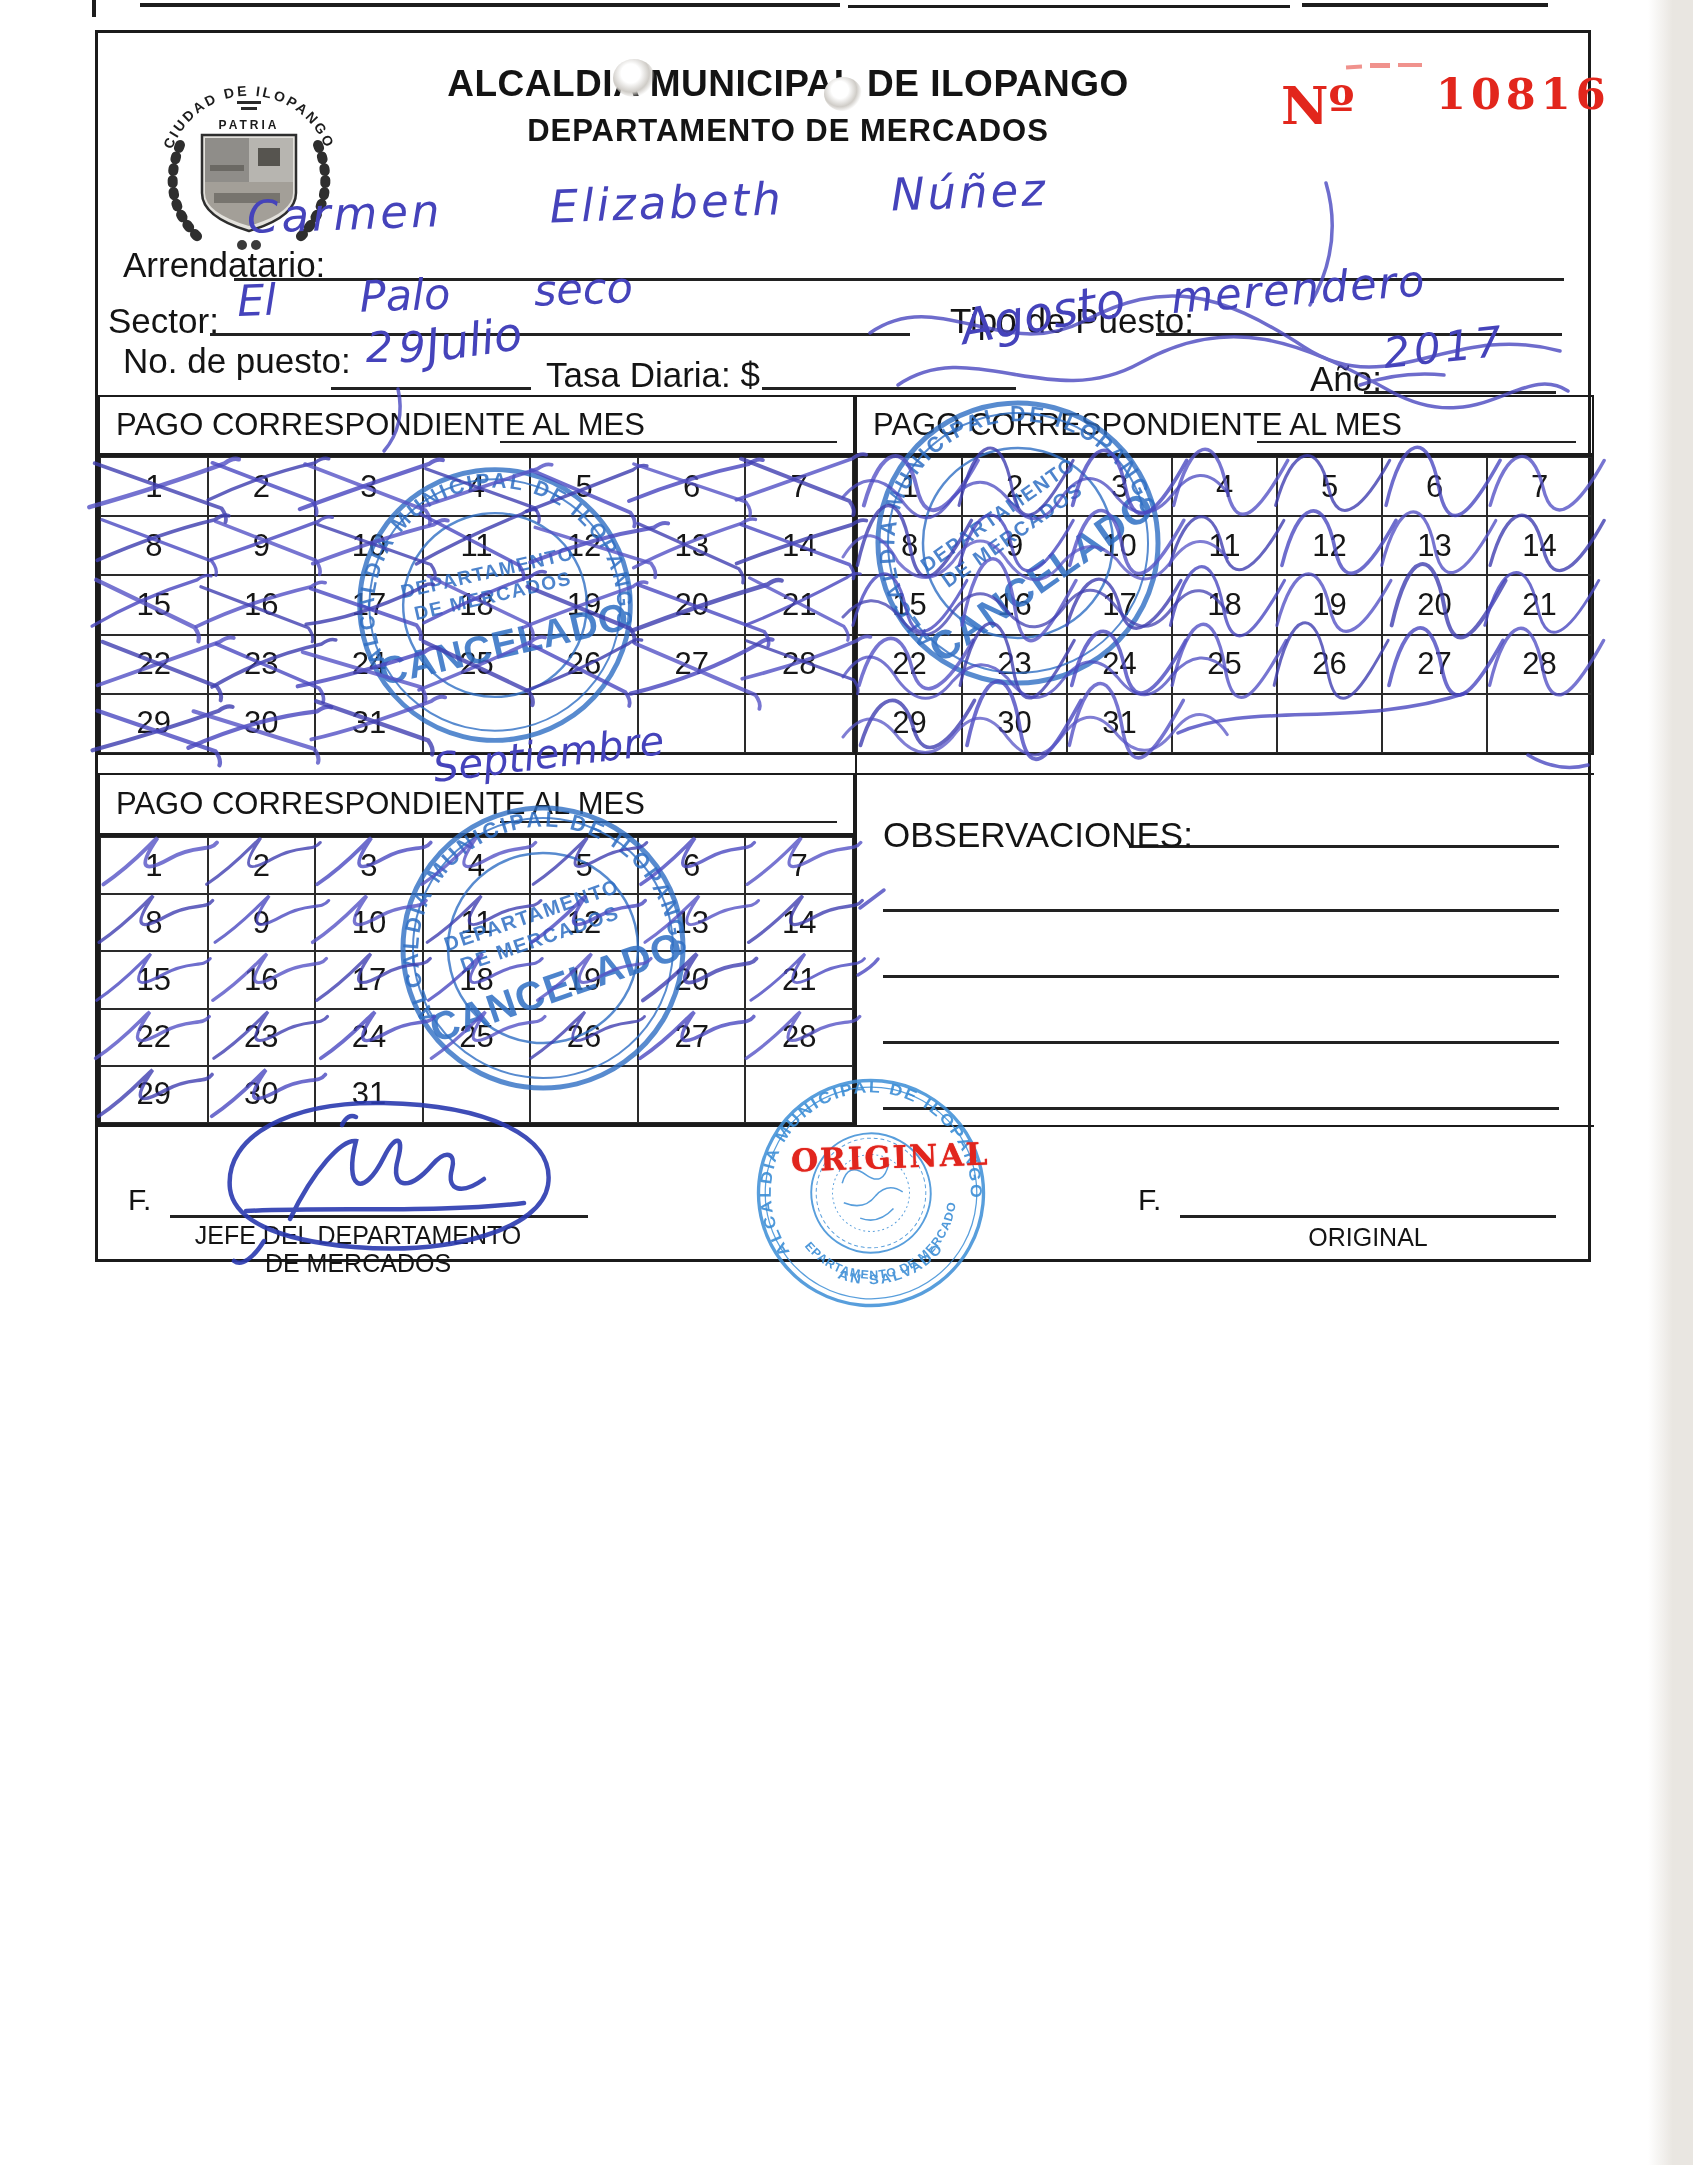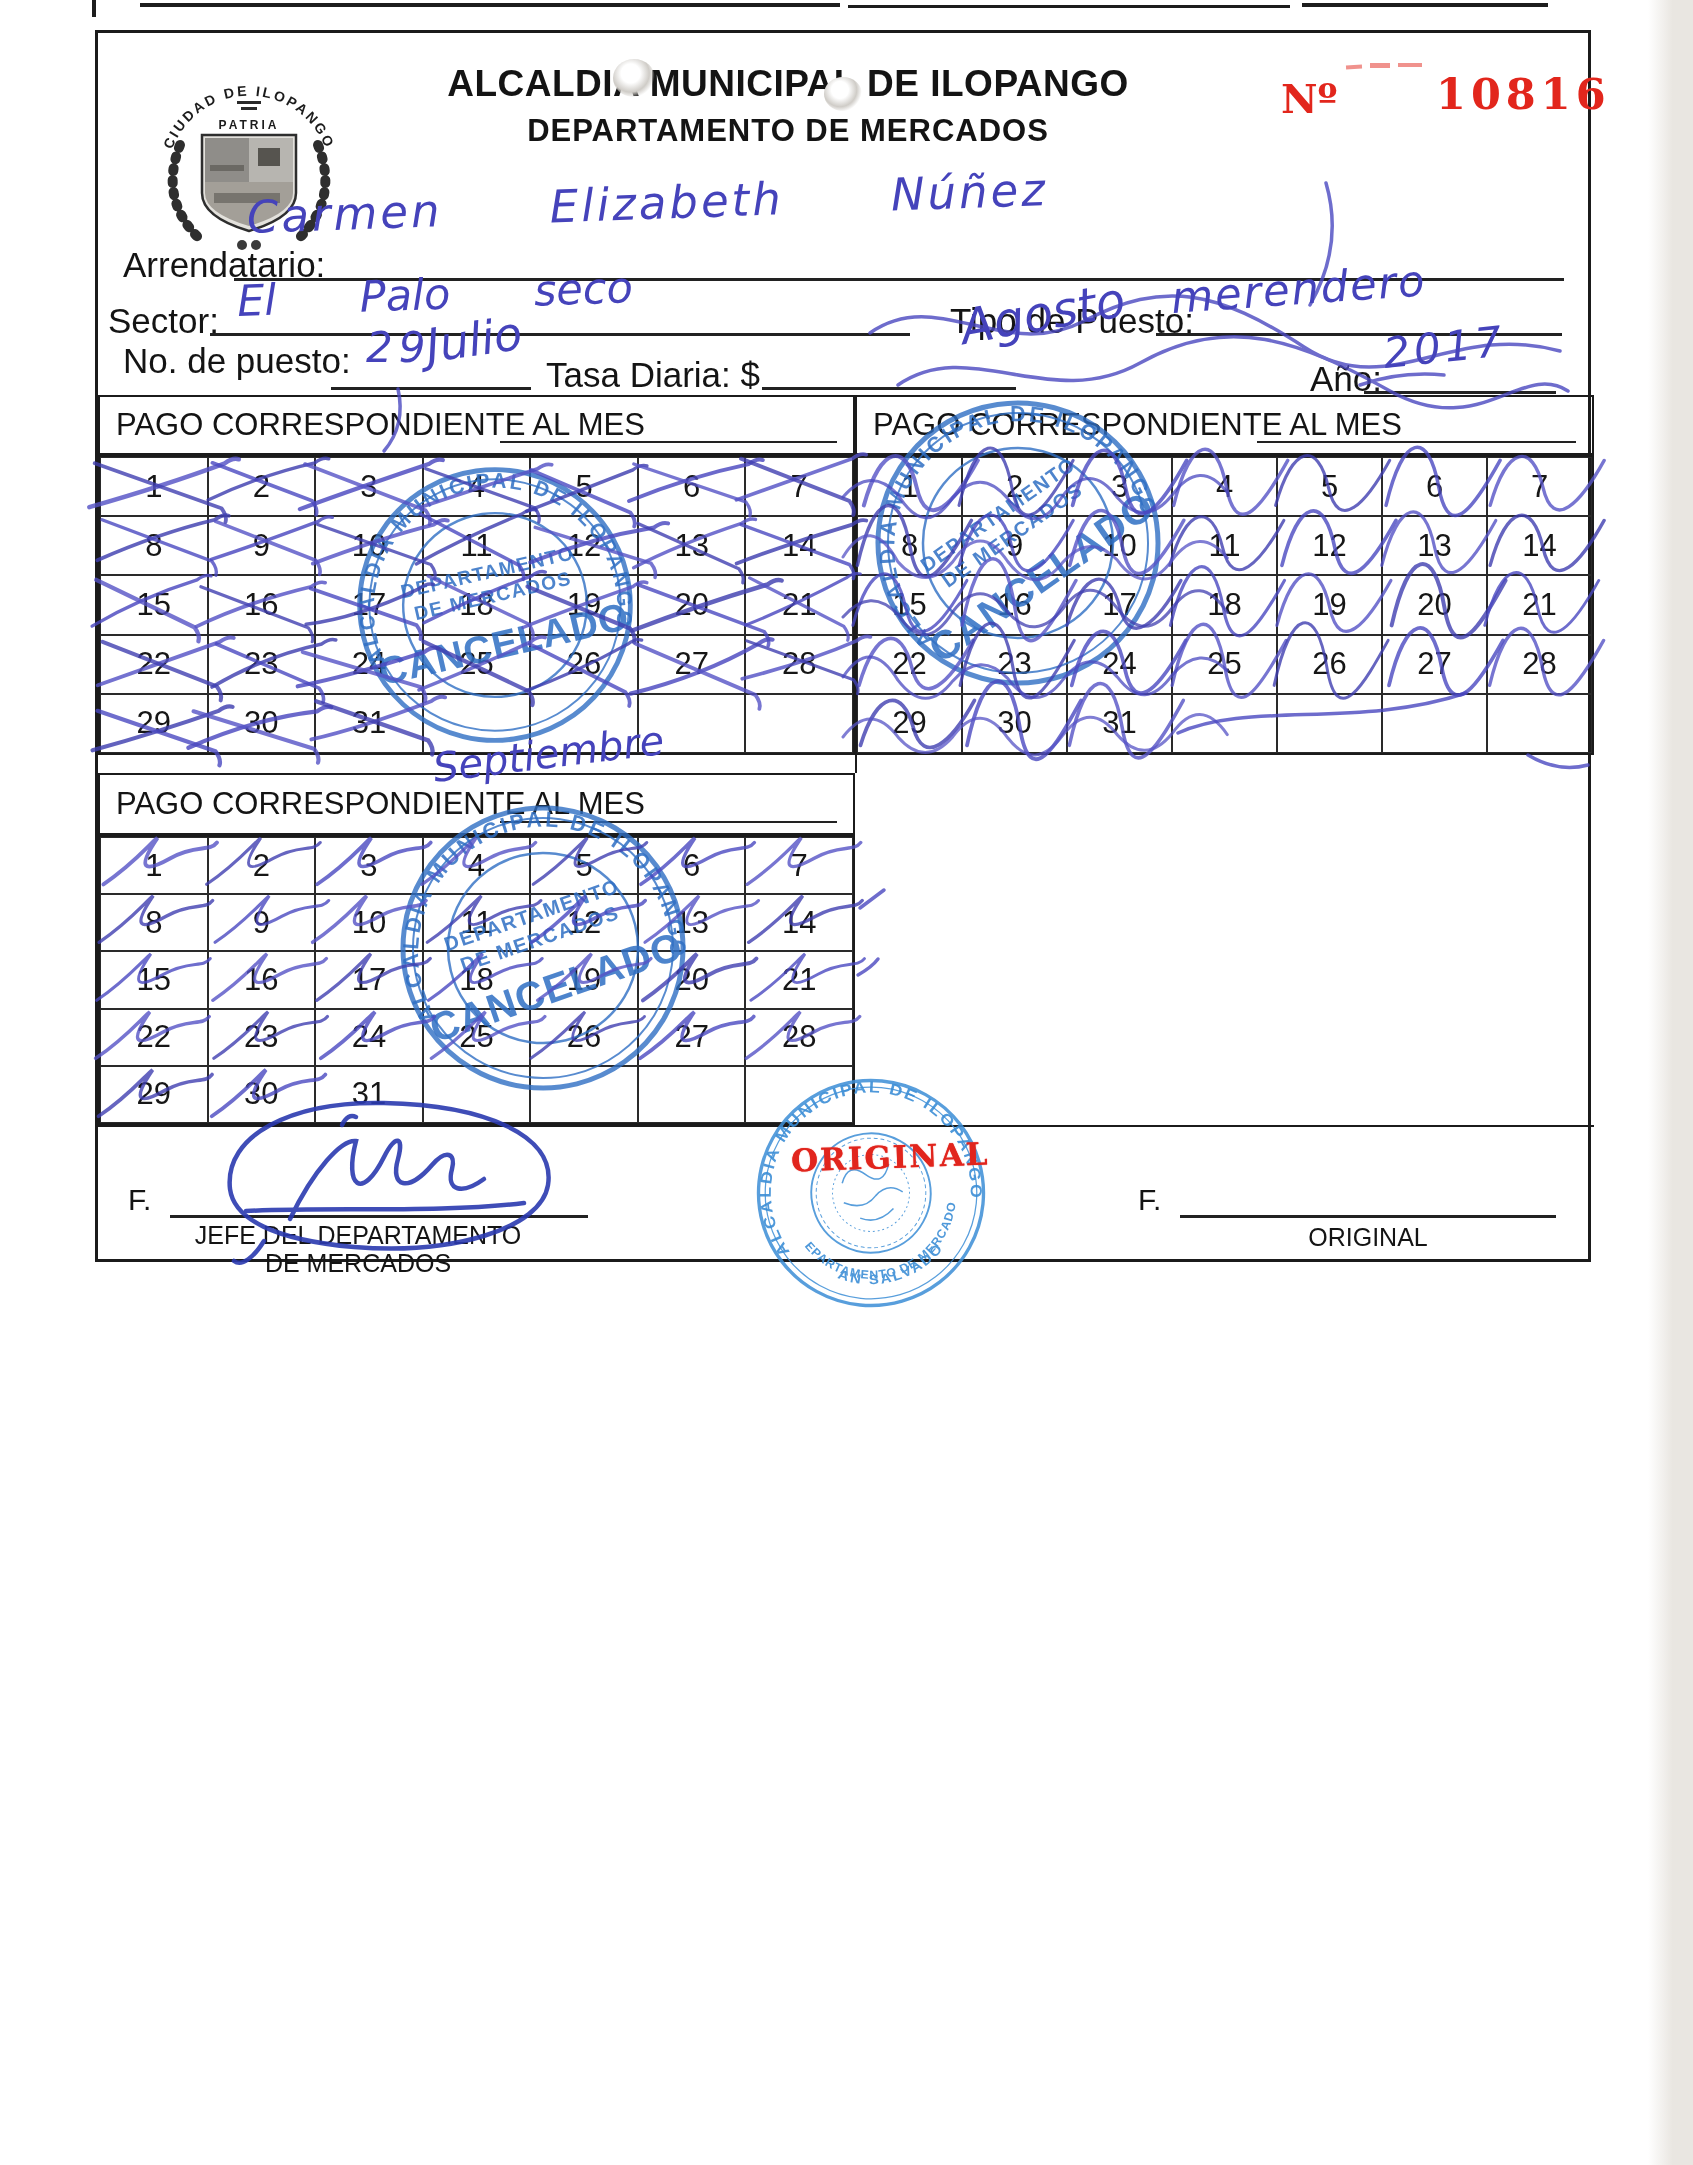--- a/index.html
+++ b/index.html
@@ -73,21 +73,21 @@
       </svg>
     </div>
 
     <div class="titles">
       <div class="t1">ALCALDIA MUNICIPAL DE ILOPANGO</div>
       <div class="t2">DEPARTAMENTO DE MERCADOS</div>
     </div>
     <div class="glare" style="left:515px;top:26px;width:42px;height:38px"></div>
     <div class="glare" style="left:726px;top:44px;width:38px;height:34px"></div>
 
-    <div class="redno" style="left:1183px;top:42px;font-size:40px">Nº</div>
+    <div class="redno" style="left:1183px;top:42px;font-size:52px">Nº</div>
     <div class="red-dash" style="left:1248px;top:32px;width:16px;height:4px;transform:rotate(-3deg)"></div>
     <div class="red-dash" style="left:1272px;top:30px;width:20px;height:5px"></div>
     <div class="red-dash" style="left:1300px;top:30px;width:24px;height:4px"></div>
     <div class="redno" style="left:1338px;top:36px;font-size:43px;letter-spacing:5px">10816</div>
 
     <div class="lbl" style="left:25px;top:212px">Arrendatario:</div>
     <div class="uline" style="left:136px;top:245px;width:1330px"></div>
     <div class="hand" style="left:150px;top:158px;font-size:45px;letter-spacing:3px;word-spacing:90px;transform:rotate(-2deg)">Carmen Elizabeth Núñez</div>
 
     <div class="lbl" style="left:10px;top:268px">Sector:</div>
@@ -585,20 +585,28 @@
           <path d="M 432.84616721619915,223.3 C 463.1261672161992,203 480.4290243590563,181.54000000000002 486.9175957876277,176.9 C 465.28902435905627,208.8 473.94045293048487,211.70000000000002 499.89473864477054,197.20000000000002 S 538.8261672161991,191.4 546.3961672161992,181.54000000000002" stroke="#403fb0" stroke-width="2.9488663242576876" fill="none" opacity="0.8" stroke-linecap="round"></path>
           <path d="M 542.1581787188844,223.3 C 572.4381787188844,203 589.7410358617416,181.54000000000002 596.229607290313,176.9 C 574.6010358617416,208.8 583.2524644331701,211.70000000000002 609.2067501474559,197.20000000000002 S 648.1381787188844,191.4 655.7081787188844,181.54000000000002" stroke="#4a48c0" stroke-width="3.7435065732424846" fill="none" opacity="0.8" stroke-linecap="round"></path>
           <path d="M 648.169888857296,223.3 C 678.449888857296,203 695.7527460001531,181.54000000000002 702.2413174287245,176.9 C 680.6127460001532,208.8 689.2641745715816,211.70000000000002 715.2184602858674,197.20000000000002 S 754.149888857296,191.4 761.7198888572959,181.54000000000002" stroke="#5553c6" stroke-width="3.3203395715609076" fill="none" opacity="0.8" stroke-linecap="round"></path>
           <path d="M 0.4956018444178958,281.3 C 30.775601844417896,261 48.07845898727504,239.54000000000002 54.56703041584647,234.9 C 32.93845898727504,266.8 41.58988755870361,269.7 67.54417327298931,255.20000000000002 S 106.47560184441788,249.4 114.04560184441789,239.54000000000002" stroke="#403fb0" stroke-width="3.6874933969666017" fill="none" opacity="0.8" stroke-linecap="round"></path>
           <path d="M 113.77910820105807,281.3 C 144.05910820105805,261 161.36196534391522,239.54000000000002 167.85053677248663,234.9 C 146.2219653439152,266.8 154.87339391534377,269.7 180.82767962962947,255.20000000000002 S 219.75910820105804,249.4 227.32910820105806,239.54000000000002" stroke="#4a48c0" stroke-width="3.7702325582227783" fill="none" opacity="0.8" stroke-linecap="round"></path>
         </svg>
       </div>
 
     <div class="vgap" style="left:757px;top:722px;height:18px"></div>
 
+    <div class="obs" style="left:757px;top:740px;width:739px;height:352px">
+      <div class="lbl" style="left:26px;top:40px">OBSERVACIONES:</div>
+      <div class="uline" style="left:272px;top:70px;width:430px"></div>
+      <div class="uline" style="left:26px;top:134px;width:676px"></div>
+      <div class="uline" style="left:26px;top:200px;width:676px"></div>
+      <div class="uline" style="left:26px;top:266px;width:676px"></div>
+      <div class="uline" style="left:26px;top:332px;width:676px"></div>
+    </div>
 
     <div class="band" style="left:0;top:1092px;width:1496px;height:140px">
       <div class="lbl" style="left:30px;top:56px;font-size:30px">F.</div>
       <div class="uline" style="left:72px;top:88px;width:418px"></div>
       <div class="caption" style="left:70px;top:94px;width:380px">JEFE DEL DEPARTAMENTO</div>
       <div class="caption" style="left:70px;top:122px;width:380px">DE MERCADOS</div>
       <div class="lbl" style="left:1040px;top:56px;font-size:30px">F.</div>
       <div class="uline" style="left:1082px;top:88px;width:376px"></div>
       <div class="caption" style="left:1090px;top:96px;width:360px">ORIGINAL</div>
     </div>

